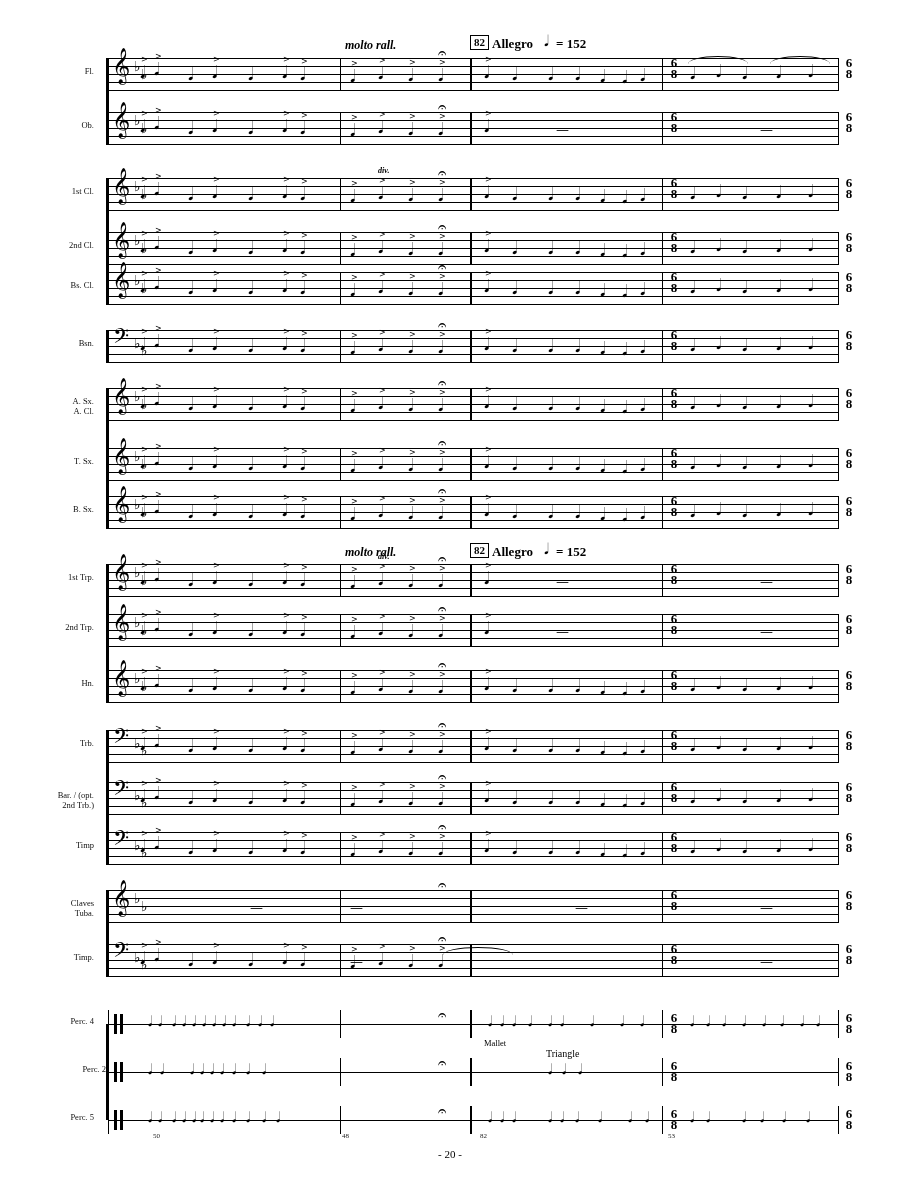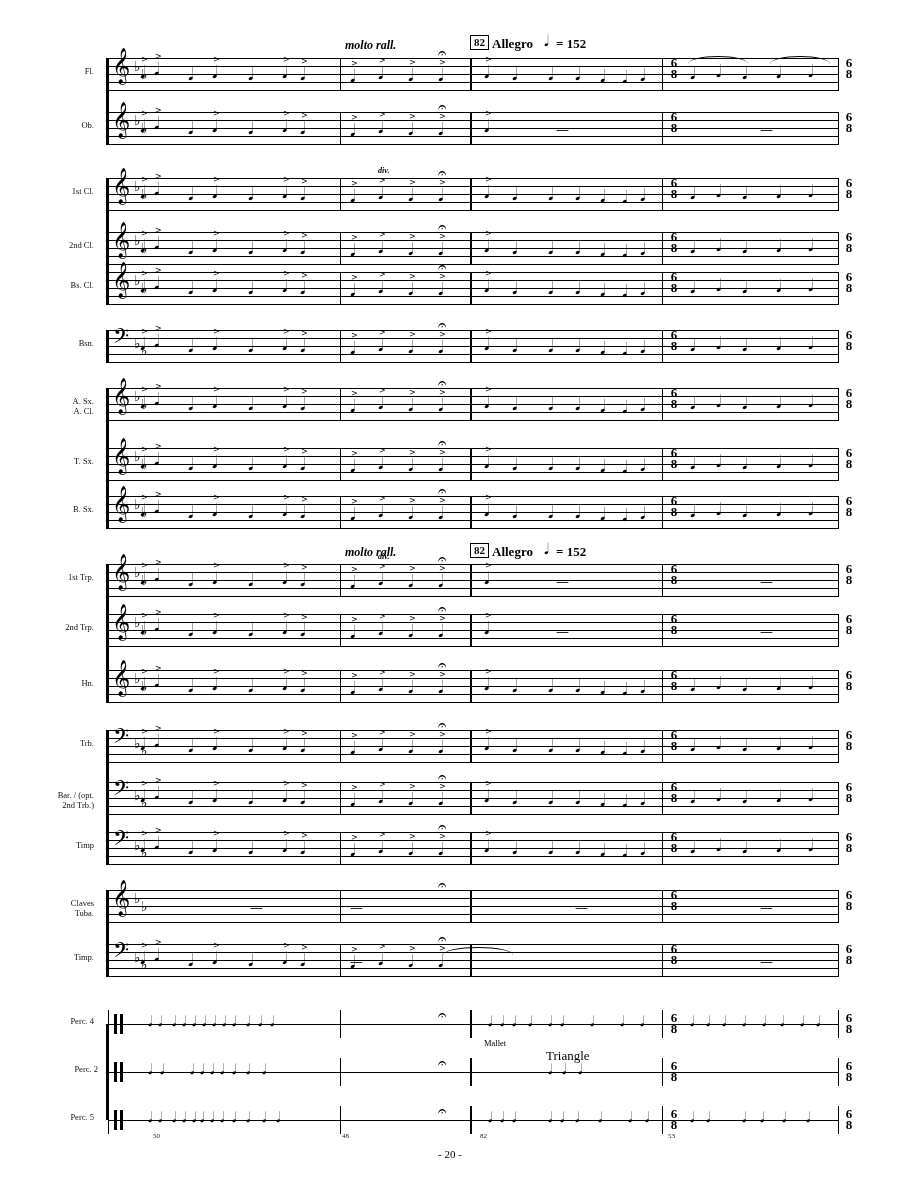--- a/index.html
+++ b/index.html
@@ -177,21 +177,21 @@
       </div>
       <div class="staff1" style="left:108px;width:730px;top:1024px;"></div>
       <div class="perc-clef" style="left:114px;top:1014px;height:20px;width:3px;"></div>
       <div class="perc-clef" style="left:120px;top:1014px;height:20px;width:3px;"></div>
       <div class="lbl" style="left:0px;width:94px;top:1016px;">
         <div>Perc. 4</div>
       </div>
       <div class="staff1" style="left:108px;width:730px;top:1072px;"></div>
       <div class="perc-clef" style="left:114px;top:1062px;height:20px;width:3px;"></div>
       <div class="perc-clef" style="left:120px;top:1062px;height:20px;width:3px;"></div>
-      <div class="lbl" style="left:4px;width:94px;top:1064px;">
+      <div class="lbl" style="left:12px;width:94px;top:1064px;">
         <div>Perc. 2</div>
       </div>
       <div class="staff1" style="left:108px;width:730px;top:1120px;"></div>
       <div class="perc-clef" style="left:114px;top:1110px;height:20px;width:3px;"></div>
       <div class="perc-clef" style="left:120px;top:1110px;height:20px;width:3px;"></div>
       <div class="lbl" style="left:0px;width:94px;top:1112px;">
         <div>Perc. 5</div>
       </div>
       <div class="bar thick" style="left:106px;top:58px;height:87px;"></div>
       <div class="bar thick" style="left:106px;top:178px;height:127px;"></div>
@@ -1049,21 +1049,21 @@
       <div class="txt bold" style="left:492px;top:36px;font-size:13px;">Allegro</div>
       <div class="note" style="left:544px;top:34px;font-size:15px;">𝅘𝅥</div>
       <div class="txt bold" style="left:556px;top:36px;font-size:13px;">= 152</div>
       <div class="rehearsal" style="left:470px;top:543px;">82</div>
       <div class="txt bold" style="left:492px;top:544px;font-size:13px;">Allegro</div>
       <div class="note" style="left:544px;top:542px;font-size:15px;">𝅘𝅥</div>
       <div class="txt bold" style="left:556px;top:544px;font-size:13px;">= 152</div>
       <div class="txt ital" style="left:378px;top:166px;font-size:8px;">div.</div>
       <div class="txt ital" style="left:378px;top:552px;font-size:8px;">div.</div>
       <div class="txt" style="left:484px;top:1038px;font-size:8.5px;">Mallet</div>
-      <div class="txt" style="left:546px;top:1048px;font-size:13px;">Triangle</div>
+      <div class="txt" style="left:546px;top:1048px;font-size:10px;">Triangle</div>
       <div class="measnum" style="left:153px;top:1132px;">50</div>
       <div class="measnum" style="left:342px;top:1132px;">48</div>
       <div class="measnum" style="left:480px;top:1132px;">82</div>
       <div class="measnum" style="left:668px;top:1132px;">53</div>
       <div class="slur" style="left:688px;top:56px;width:60px;"></div>
       <div class="slur" style="left:770px;top:56px;width:60px;"></div>
       <div class="slur" style="left:443px;top:947px;width:70px;"></div>
     </div>
 
   <div class="folio" style="top:1148px;left:0;">- 20 -</div>

